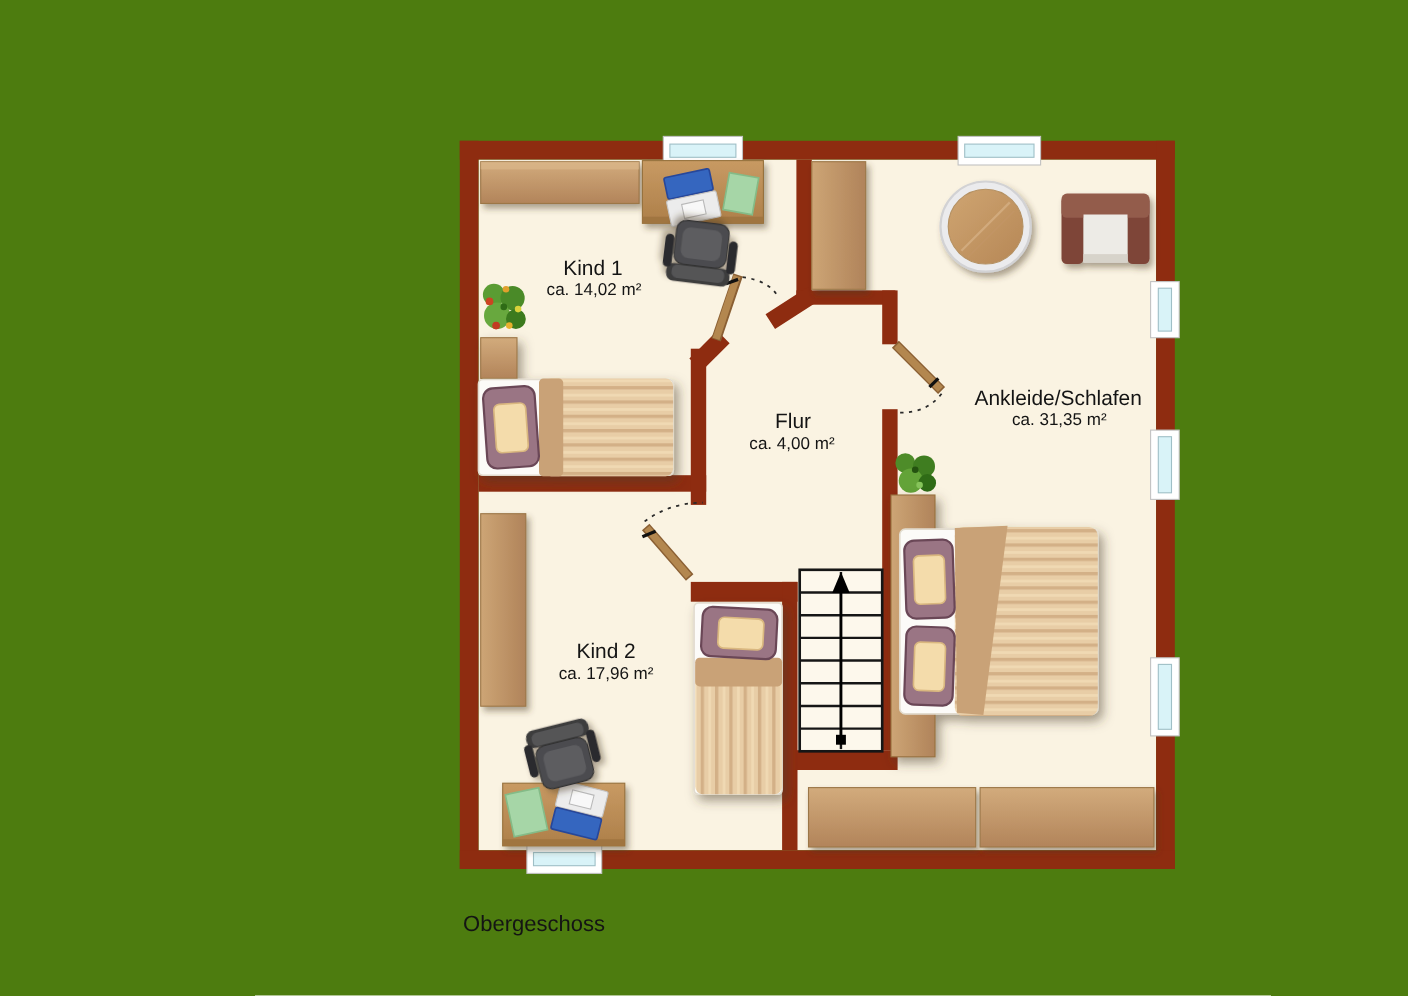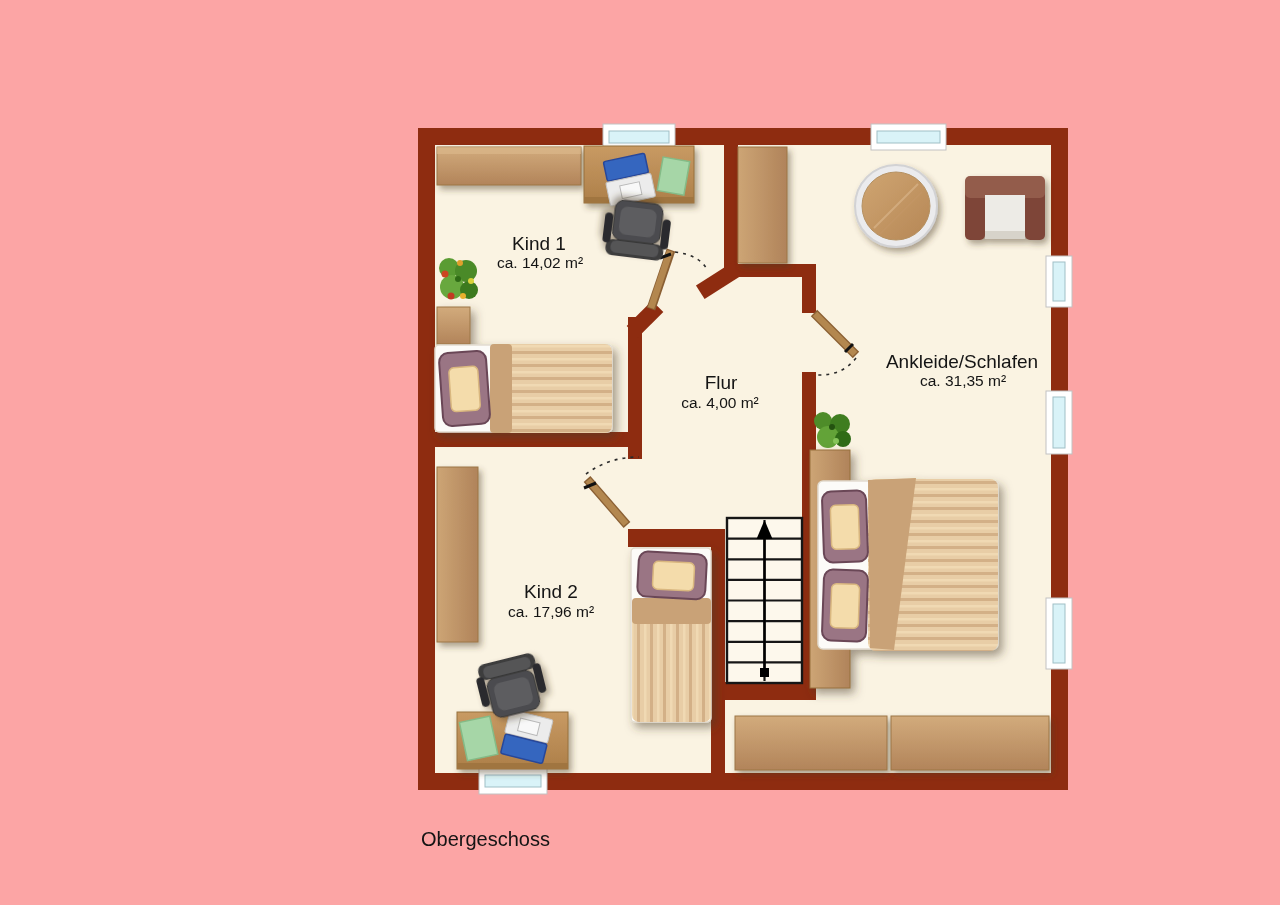--- a/index.html
+++ b/index.html
@@ -1,16 +1,16 @@
 <!DOCTYPE html>
 <html><head>
 <meta charset="utf-8">
 <style>
   html,body{margin:0;padding:0;background:#ffffff;}
-  .canvas{position:relative;width:1280px;height:905px;background:#fca5a5;overflow:hidden;
+  .canvas{position:relative;width:1280px;height:905px;background:#4d7c0f;overflow:hidden;
           font-family:"Liberation Sans",sans-serif;}
   svg{position:absolute;left:0;top:0;}
   text{font-family:"Liberation Sans",sans-serif;fill:#141414;}
   .room-name{font-size:19px;}
   .room-area{font-size:15.5px;}
   .floor-title{font-size:20px;}
   .wall{fill:#8e2c10;}
   .wall-line{stroke:#8e2c10;}
   .win-frame{fill:#ffffff;stroke:#c2c2c2;stroke-width:1;}
   .win-glass{fill:#d9f3f8;stroke:#9fbfc6;stroke-width:1;}

